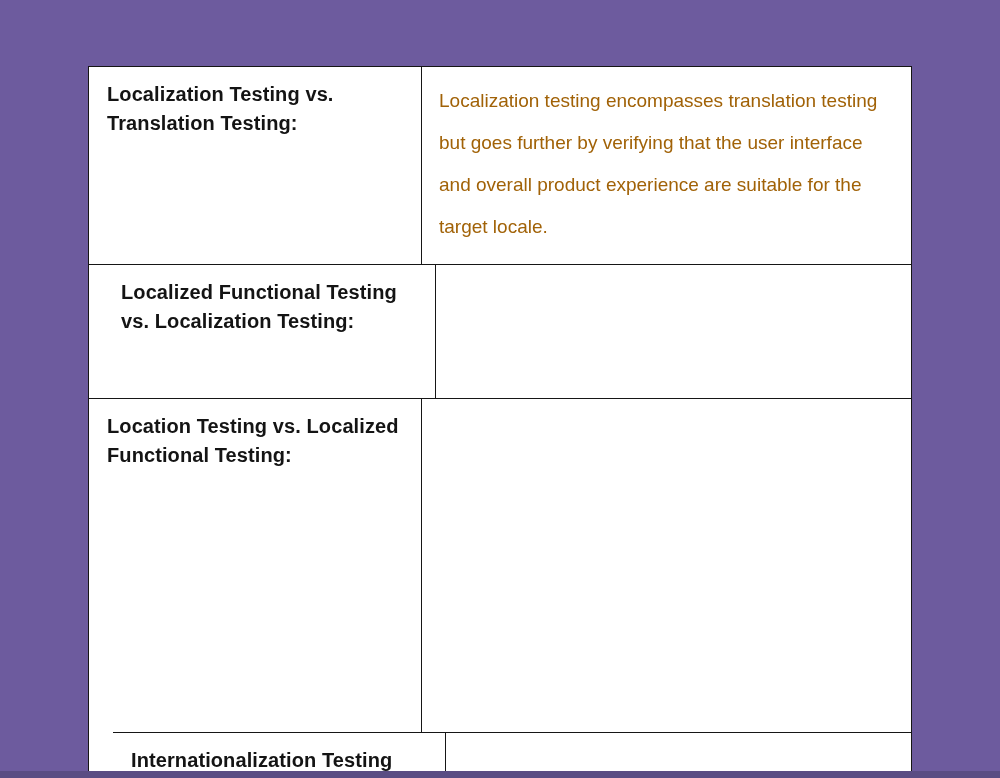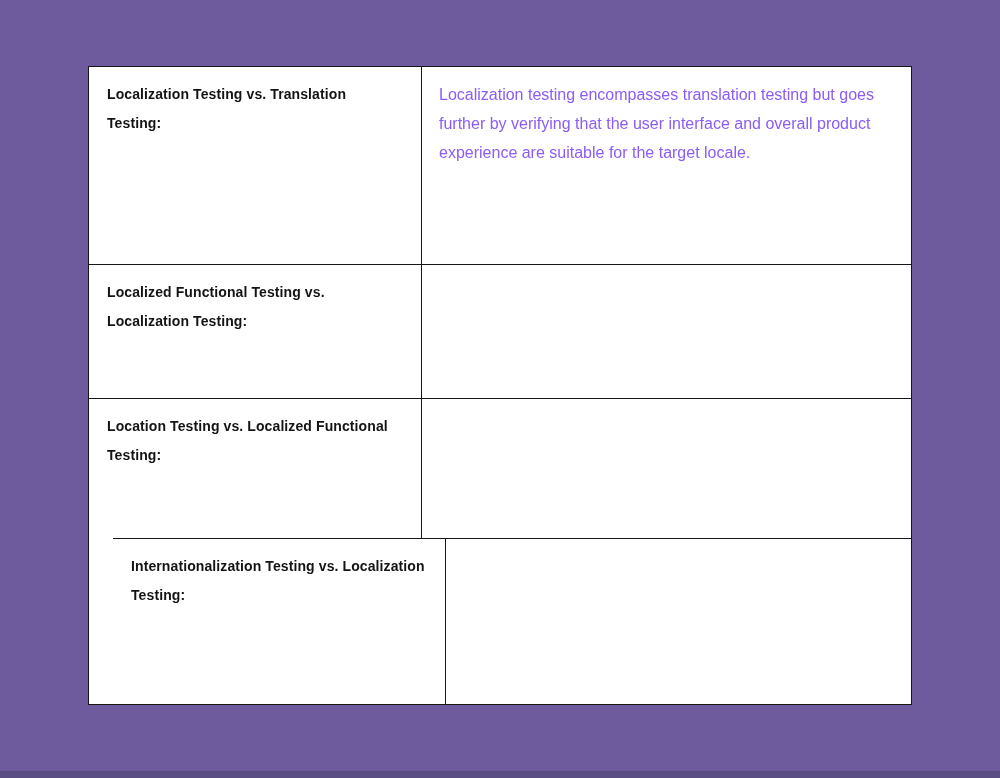--- a/index.html
+++ b/index.html
@@ -36,40 +36,40 @@
     align-items: stretch;
   }
   .def-row + .def-row {
     border-top: 1.5px solid #161616;
   }
   .term-cell {
     width: 333px;
     flex: 0 0 333px;
     border-right: 1.5px solid #161616;
     padding: 13px 20px 13px 18px;
-    font-size: 14px;
+    font-size: 20px;
     font-weight: 700;
     line-height: 29px;
     color: #141414;
     letter-spacing: 0.1px;
   }
   .def-cell {
     flex: 1 1 auto;
     padding: 13px 20px 13px 17px;
-    font-size: 16px;
+    font-size: 19px;
     font-weight: 400;
-    line-height: 29px;
-    color: #8b5cf6;
+    line-height: 42px;
+    color: #a16207;
   }
   .def-cell p {
     margin: 0;
   }
   .row-1 { min-height: 197px; }
-  .row-2 { min-height: 134px; }
-  .row-3 { min-height: 140px; }
+  .row-2 { min-height: 134px; padding-left: 14px; }
+  .row-3 { min-height: 140px; flex-direction: column; }
   .row-4 { min-height: 166px; margin-left: 24px; }
 </style>
 </head>
 <body>
 
 <div class="def-table">
 
   <div class="def-row row-1">
     <div class="term-cell">Localization Testing vs. Translation Testing:</div>
     <div class="def-cell">

